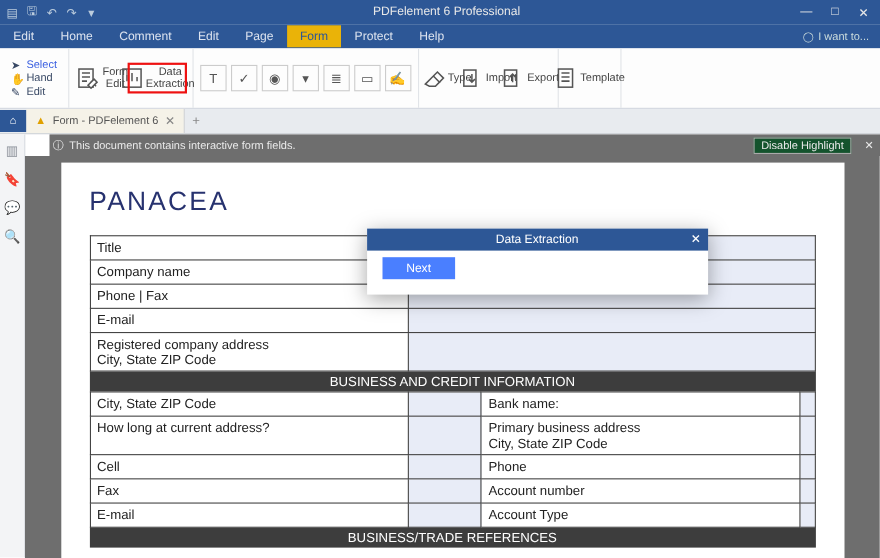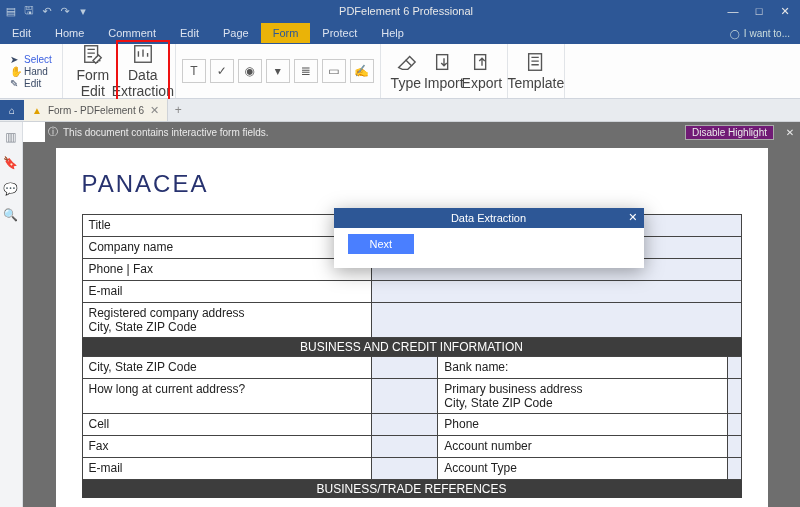--- a/index.html
+++ b/index.html
@@ -17,38 +17,38 @@
 .menubar .mi.active{background:#eab308;color:#2d5796}
 .menubar .sp{flex:1}
 .menubar .want{color:#cdd;padding:0 10px;font-size:10px}
 .menubar .want::before{content:"◯";margin-right:4px;font-size:9px}
 
 .ribbon{height:54px;border-bottom:1px solid #d0d5dd;display:flex;align-items:stretch;background:#fdfdfd}
 .rgroup{display:flex;align-items:center;border-right:1px solid #e1e4e8;padding:0 6px}
 .rsmall{display:flex;flex-direction:column;gap:1px;justify-content:center;padding:0 4px;font-size:10px;color:#3a4a66}
 .rsmall div{display:flex;align-items:center;gap:4px}
 .rsmall .ico{width:10px;height:10px;display:inline-block}
-.rbtn{display:flex;flex-direction:column;align-items:center;justify-content:center;width:48px;font-size:14px;color:#444;text-align:center;cursor:pointer;gap:2px;padding:2px 0}
+.rbtn{display:flex;flex-direction:row;align-items:center;justify-content:center;width:48px;font-size:10px;color:#444;text-align:center;cursor:pointer;gap:2px;padding:2px 0}
 .rbtn.highlight{outline:2px solid #e11;outline-offset:-1px}
 .rico{width:22px;height:22px;display:flex;align-items:center;justify-content:center}
 .rico svg{width:22px;height:22px}
 .rrow{display:flex;gap:4px;align-items:center}
 .sqbtn{width:22px;height:22px;border:1px solid #ccc;display:flex;align-items:center;justify-content:center;font-size:12px;color:#555}
 
 .tabstrip{height:22px;background:#e8ebef;display:flex;align-items:center;border-bottom:1px solid #cfd3d8}
 .home-ic{width:24px;height:20px;background:#2d5796;color:#fff;display:flex;align-items:center;justify-content:center;font-size:10px}
 .doctab{display:flex;align-items:center;gap:6px;padding:0 8px;height:22px;background:#f5f2e8;border-right:1px solid #cfd3d8;font-size:10px;color:#555}
 .doctab .warn{color:#e0a000;font-weight:bold}
 .doctab .x{color:#888;font-size:11px;cursor:pointer}
 .addtab{width:20px;text-align:center;color:#888;font-size:12px}
 
 .infobar{height:20px;background:#6e6e6e;color:#eaeaea;display:flex;align-items:center;font-size:10px;margin:0 0 0 22px}
 .infobar .iicon{width:16px;text-align:center}
 .infobar .msg{flex:1;padding-left:2px}
-.infobar .disbtn{border:1px solid #aaa;padding:1px 6px;margin-right:6px;font-size:10px;background:#701a75}
+.infobar .disbtn{border:1px solid #aaa;padding:1px 6px;margin-right:6px;font-size:10px;background:#14532d}
 .infobar .x{width:20px;text-align:center;cursor:pointer}
 
 .body{flex:1;display:flex;overflow:hidden}
 .leftrail{width:22px;background:#f3f4f6;border-right:1px solid #d9dde2;display:flex;flex-direction:column;align-items:center;gap:12px;padding-top:8px}
 .leftrail .lico{width:14px;height:14px;color:#8a8f98;font-size:12px;display:flex;align-items:center;justify-content:center}
 .stage{flex:1;background:#6e6e6e;overflow:auto;position:relative;padding:6px}
 .page{background:#fff;margin:0 auto;width:712px;min-height:600px;padding:18px 26px 40px;box-sizing:border-box;position:relative}
 .brand{font-size:24px;letter-spacing:2px;color:#27326f;font-weight:400;margin:4px 0 16px}
 
 table.ft{width:100%;border-collapse:collapse;font-size:12px;color:#222}

